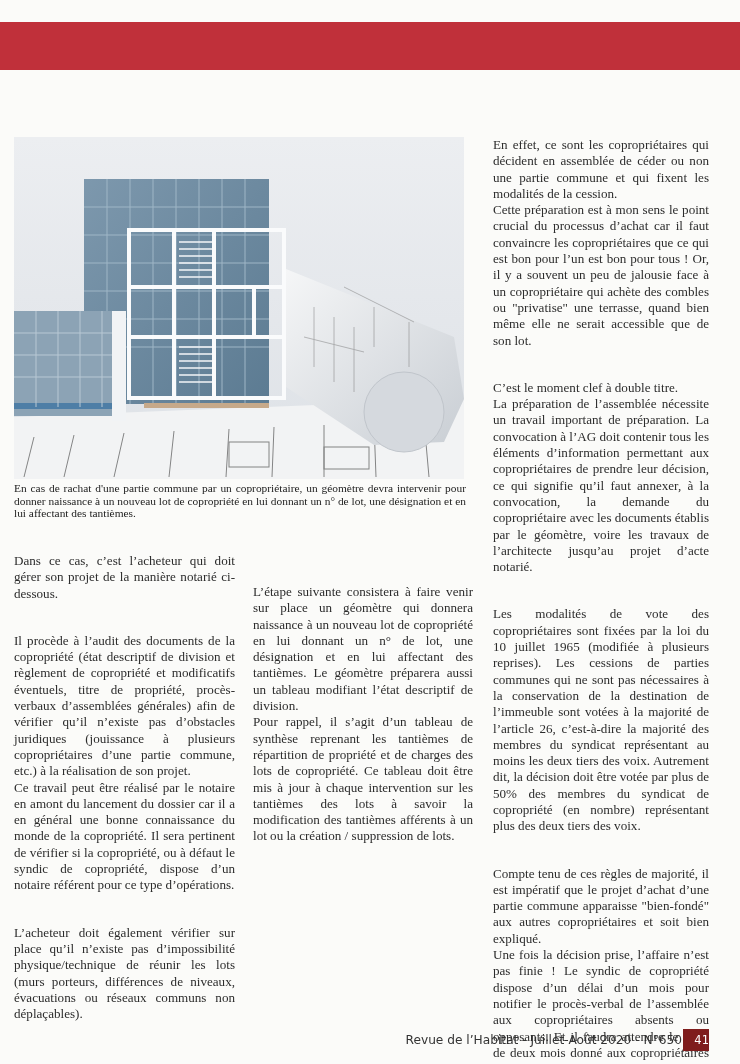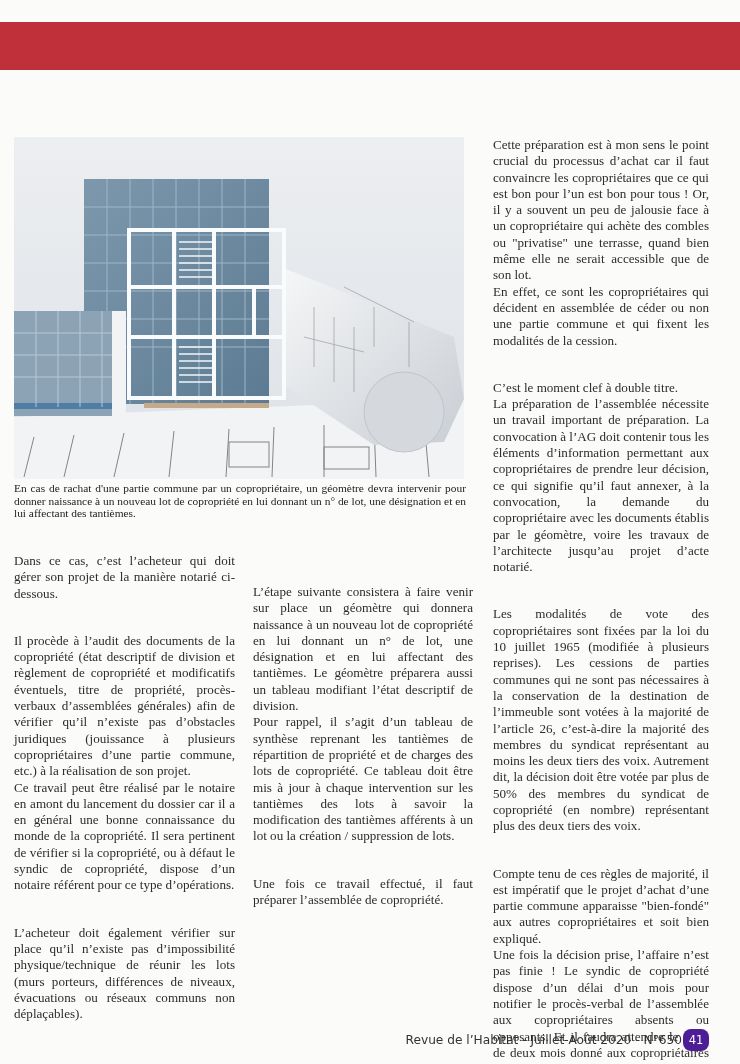--- a/index.html
+++ b/index.html
@@ -10,21 +10,21 @@
     .band { position: absolute; left: 0; top: 22px; width: 740px; height: 48px; background: #c0303a; }
     .figure { position: absolute; left: 14px; top: 137px; width: 450px; height: 342px; overflow: hidden; background: #e9ebee; }
     .caption { position: absolute; left: 14px; top: 482px; width: 452px; font-size: 11.4px; line-height: 12.6px; text-align: justify; color: #222; }
     .col { position: absolute; font-size: 13.1px; line-height: 16.3px; text-align: justify; color: #2c2c2c; }
     .col p { margin: 0; }
     .col p.gap { margin-top: 31px; }
     .col1 { left: 14px; top: 553px; width: 221px; }
     .col2 { left: 253px; top: 553px; width: 220px; }
     .col3 { left: 493px; top: 137px; width: 216px; }
     .footer { position: absolute; right: 58px; top: 1033px; font-family: "DejaVu Sans", sans-serif; font-size: 12.2px; color: #333; }
-    .pagenum { position: absolute; left: 683px; top: 1029px; width: 26px; height: 22px; background: #4c1d95; color: #fff; font-family: "DejaVu Sans", sans-serif; font-size: 11.5px; text-align: center; line-height: 22px; border-radius: 8px; }
+    .pagenum { position: absolute; left: 683px; top: 1029px; width: 26px; height: 22px; background: #7f1d1d; color: #fff; font-family: "DejaVu Sans", sans-serif; font-size: 11.5px; text-align: right; line-height: 22px; }
   </style>
 </head>
 <body>
 
 <div class="band"></div>
 
 <div class="figure">
   <svg width="450" height="342" viewBox="0 0 450 342">
     <defs>
       <linearGradient id="bg" x1="0" y1="0" x2="0" y2="1">
@@ -130,26 +130,25 @@
 <div class="col col1">
   <p>Dans ce cas, c’est l’acheteur qui doit gérer son projet de la manière notarié ci-dessous.</p>
   <p class="gap">Il procède à l’audit des documents de la copropriété (état descriptif de division et règlement de copropriété et modificatifs éventuels, titre de propriété, procès-verbaux d’assemblées générales) afin de vérifier qu’il n’existe pas d’obstacles juridiques (jouissance à plusieurs copropriétaires d’une partie commune, etc.) à la réalisation de son projet.</p>
   <p>Ce travail peut être réalisé par le notaire en amont du lancement du dossier car il a en général une bonne connaissance du monde de la copropriété. Il sera pertinent de vérifier si la copropriété, ou à défaut le syndic de copropriété, dispose d’un notaire référent pour ce type d’opérations.</p>
   <p class="gap">L’acheteur doit également vérifier sur place qu’il n’existe pas d’impossibilité physique/technique de réunir les lots (murs porteurs, différences de niveaux, évacuations ou réseaux communs non déplaçables).</p>
 </div>
 
 <div class="col col2">
   <p class="gap">L’étape suivante consistera à faire venir sur place un géomètre qui donnera naissance à un nouveau lot de copropriété en lui donnant un n° de lot, une désignation et en lui affectant des tantièmes. Le géomètre préparera aussi un tableau modifiant l’état descriptif de division.</p>
   <p>Pour rappel, il s’agit d’un tableau de synthèse reprenant les tantièmes de répartition de propriété et de charges des lots de copropriété. Ce tableau doit être mis à jour à chaque intervention sur les tantièmes des lots à savoir la modification des tantièmes afférents à un lot ou la création / suppression de lots.</p>
-  <p class="gap">Une fois ce travail effectué, il faut préparer l’assemblée de copropriété.</p>
 </div>
 
 <div class="col col3">
+  <p>En effet, ce sont les copropriétaires qui décident en assemblée de céder ou non une partie commune et qui fixent les modalités de la cession.</p>
   <p>Cette préparation est à mon sens le point crucial du processus d’achat car il faut convaincre les copropriétaires que ce qui est bon pour l’un est bon pour tous ! Or, il y a souvent un peu de jalousie face à un copropriétaire qui achète des combles ou "privatise" une terrasse, quand bien même elle ne serait accessible que de son lot.</p>
-  <p>En effet, ce sont les copropriétaires qui décident en assemblée de céder ou non une partie commune et qui fixent les modalités de la cession.</p>
   <p class="gap">C’est le moment clef à double titre.</p>
   <p>La préparation de l’assemblée nécessite un travail important de préparation. La convocation à l’AG doit contenir tous les éléments d’information permettant aux copropriétaires de prendre leur décision, ce qui signifie qu’il faut annexer, à la convocation, la demande du copropriétaire avec les documents établis par le géomètre, voire les travaux de l’architecte jusqu’au projet d’acte notarié.</p>
   <p class="gap">Les modalités de vote des copropriétaires sont fixées par la loi du 10 juillet 1965 (modifiée à plusieurs reprises). Les cessions de parties communes qui ne sont pas nécessaires à la conservation de la destination de l’immeuble sont votées à la majorité de l’article 26, c’est-à-dire la majorité des membres du syndicat représentant au moins les deux tiers des voix. Autrement dit, la décision doit être votée par plus de 50% des membres du syndicat de copropriété (en nombre) représentant plus des deux tiers des voix.</p>
   <p class="gap">Compte tenu de ces règles de majorité, il est impératif que le projet d’achat d’une partie commune apparaisse "bien-fondé" aux autres copropriétaires et soit bien expliqué.</p>
   <p>Une fois la décision prise, l’affaire n’est pas finie ! Le syndic de copropriété dispose d’un délai d’un mois pour notifier le procès-verbal de l’assemblée aux copropriétaires absents ou opposants. Et il faudra attendre  le délai de deux mois donné aux copropriétaires pour contester une décision d’assemblée</p>
 </div>
 
 <div class="footer">Revue de l’Habitat - Juillet-Août 2020 - N°650</div>
 <div class="pagenum">41</div>
 

